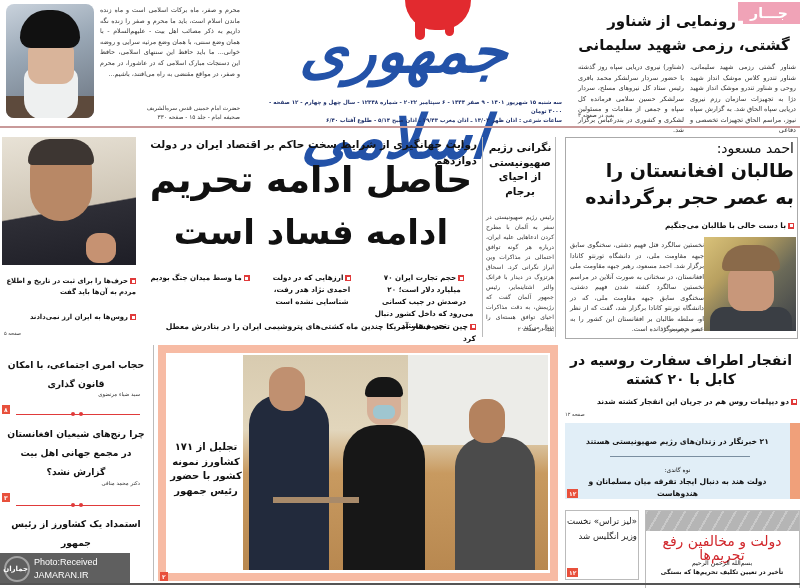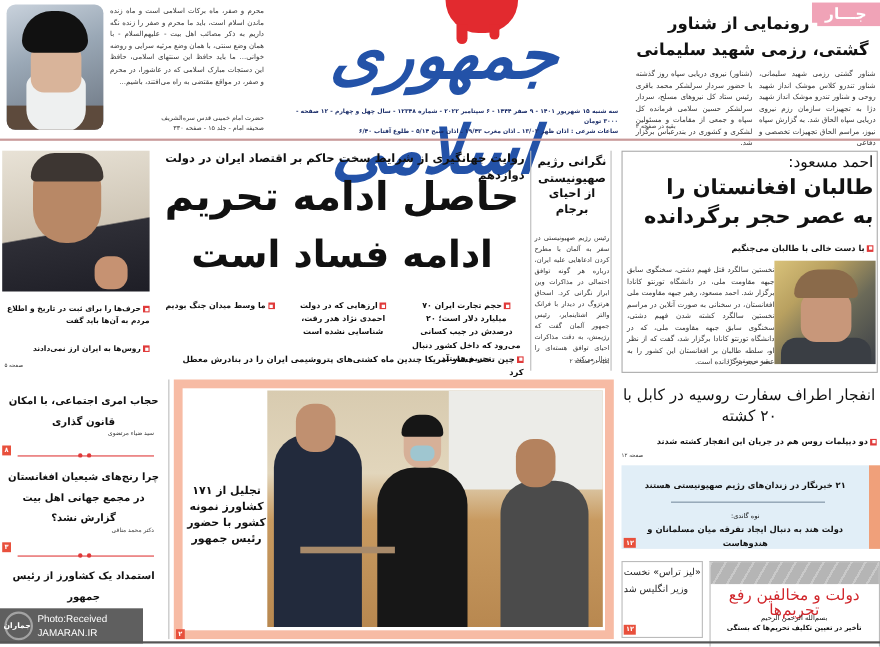--- a/index.html
+++ b/index.html
@@ -59,33 +59,33 @@
 #massoud-title1{left:572px;top:157px;width:222px;font-size:19px;font-weight:bold;text-align:right;line-height:26px}
 #massoud-title2{left:572px;top:184px;width:222px;font-size:19px;font-weight:bold;text-align:right;line-height:26px}
 #massoud-sub{left:572px;top:220px;width:222px;font-size:7.5px;font-weight:bold;line-height:12px}
 #massoud-body{left:570px;top:240px;width:134px}
 #massoud-photo{left:704px;top:237px;width:92px;height:94px;background:linear-gradient(135deg,#d9c27a 0%,#b8a060 30%,#6b6a58 60%,#3c4048 100%);overflow:hidden}
 .ms-hat{position:absolute;left:18px;top:8px;width:58px;height:26px;background:#8a6a4a;border-radius:30px 30px 6px 6px}
 .ms-face{position:absolute;left:24px;top:28px;width:46px;height:46px;background:#c8977a;border-radius:14px}
 .ms-coat{position:absolute;left:6px;top:70px;width:82px;height:30px;background:#3a3e44;border-radius:14px 14px 0 0}
 #massoud-cont{left:570px;top:326px;width:130px;text-align:right}
 
-#kabul-title{left:565px;top:351px;width:232px;font-size:14px;font-weight:normal;text-align:center;line-height:19px}
+#kabul-title{left:565px;top:351px;width:232px;font-size:14px;font-weight:bold;text-align:center;line-height:19px}
 #kabul-sub{left:565px;top:396px;width:232px;font-size:7.4px;font-weight:bold;text-align:right;line-height:12px}
 #kabul-page{left:565px;top:411px;font-size:5px;color:#333}
 #blue-box{left:565px;top:423px;width:225px;height:76px;background:#e1eef7}
 #orange-strip{left:790px;top:423px;width:10px;height:76px;background:#f0a07a}
 #blue-item1{left:570px;top:436px;width:215px;font-size:7.6px;font-weight:bold;text-align:center;line-height:12px}
 #blue-divider{left:610px;top:456px;width:140px;height:1px;background:#7a8ea0}
 #blue-kicker{left:570px;top:465px;width:215px;font-size:6px;text-align:center;line-height:10px}
 #blue-item2{left:570px;top:476px;width:215px;font-size:7.6px;font-weight:bold;text-align:center;line-height:12px}
 #blue-page{left:567px;top:489px}
 
 #truss-box{left:565px;top:510px;width:74px;height:70px;border:1px solid #bbb}
-#truss-text{left:567px;top:514px;width:70px;font-size:8.6px;text-align:left;line-height:15px;color:#222}
+#truss-text{left:567px;top:514px;width:70px;font-size:8.6px;text-align:right;line-height:15px;color:#222}
 #truss-page{left:567px;top:568px}
 
 #editorial-box{left:645px;top:510px;width:155px;height:78px;border:1px solid #bbb;border-bottom:none}
 #editorial-band{left:646px;top:511px;width:153px;height:20px;background:repeating-linear-gradient(120deg,#c9c9c9 0 2px,#b5b5b5 2px 11px)}
 #editorial-title{left:648px;top:534px;width:148px;font-size:14px;font-weight:normal;color:#d1262b;text-align:center;line-height:14px}
 #editorial-bismillah{left:648px;top:558px;width:148px;font-size:6.2px;text-align:center;line-height:9px}
 #editorial-body{left:648px;top:567px;width:148px;font-size:6.2px;text-align:center;line-height:9px;font-weight:bold}
 
 #left-box{left:2px;top:345px;width:152px;height:236px;border-right:1px solid #bbb}
 .lt-title{left:6px;width:140px;font-size:9.2px;font-weight:bold;text-align:center;line-height:19px}

